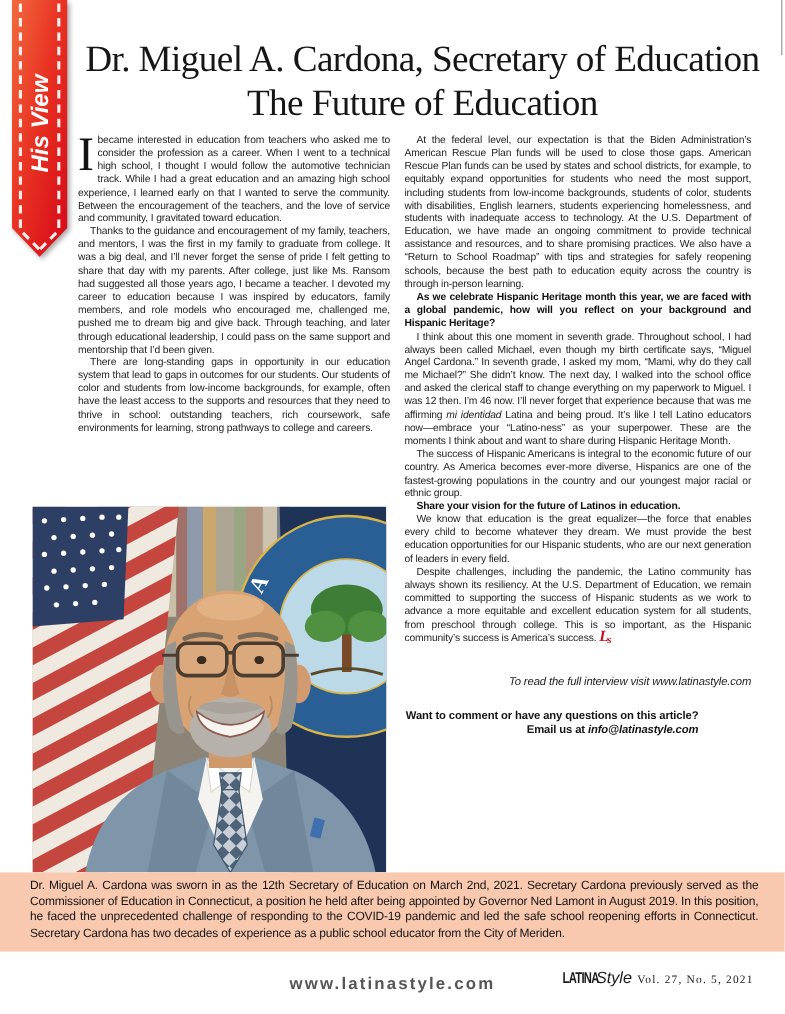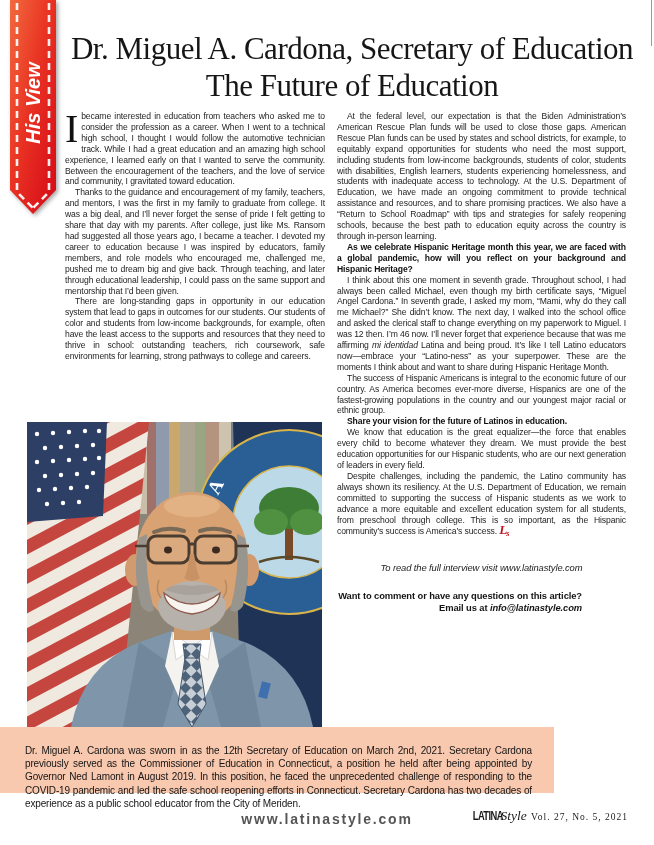--- a/index.html
+++ b/index.html
@@ -35,53 +35,53 @@
   .body-p.bold{font-weight:bold;color:#101010;}
   .dropcap{
     float:left;font-family:"Liberation Serif",serif;font-size:40px;line-height:31px;
     padding:2px 3px 0 0;color:#111;
   }
   .ls-mark{color:#c41220;font-family:"Liberation Serif",serif;font-style:italic;font-weight:bold;white-space:nowrap;}
   .ls-mark .ls-l{font-size:13px;}
   .ls-mark .ls-s{font-size:9px;position:relative;top:2px;left:-1px;}
   .read-note{
     margin-top:26px;font-size:9.4px;font-style:italic;color:#222;
-    letter-spacing:-0.1px;text-indent:0;text-align:center;
+    letter-spacing:-0.1px;text-indent:0;text-align:right;
   }
   .comment-note{
     margin-top:16px;font-size:9.4px;font-weight:bold;color:#141414;
     width:245px;line-height:12px;letter-spacing:-0.1px;text-align:right;text-indent:0;
   }
   .comment-note .email{font-style:italic;}
 
   
   .photo{position:absolute;left:27px;top:422px;width:295px;height:305px;overflow:hidden;}
 
   
   .caption-box{
-    position:absolute;left:0;top:727px;width:554px;height:66px;background:#f8c8af;
-    box-sizing:border-box;padding:17px 22px 0 25px;
+    position:absolute;left:0;top:727px;width:654px;height:66px;background:#f8c8af;
+    box-sizing:border-box;padding:5px 22px 0 25px;
   }
   .caption-box p{
     margin:0;font-size:10px;line-height:13.2px;color:#151515;
     letter-spacing:-0.15px;text-align:justify;
   }
 
   
   .footer-pageno{position:absolute;left:28px;top:849px;font-size:10.5px;color:#333;}
   .footer-url{
     position:absolute;left:0;top:811px;width:654px;text-align:center;
     font-size:14px;font-weight:bold;letter-spacing:1.8px;color:#555;
   }
   .footer-brand{position:absolute;right:26px;top:806px;white-space:nowrap;color:#1a1a1a;}
   .footer-brand .b-latina{
     display:inline-block;font-weight:bold;font-size:13px;letter-spacing:-0.8px;
     transform:scaleX(0.72);transform-origin:right center;margin-right:-2px;
   }
-  .footer-brand .b-style{font-family:Liberation Serif, serif;font-style:italic;font-size:13.5px;}
+  .footer-brand .b-style{font-family:Liberation Sans, sans-serif;font-style:italic;font-size:13.5px;}
   .footer-brand .b-issue{font-family:"Liberation Serif",serif;font-size:9.5px;letter-spacing:1px;}
 </style>
 </head>
 <body>
 
 <div class="page">
 
   <div class="edge-tick"></div>
 
   <svg class="ribbon" width="50" height="218" viewBox="0 0 50 218">

